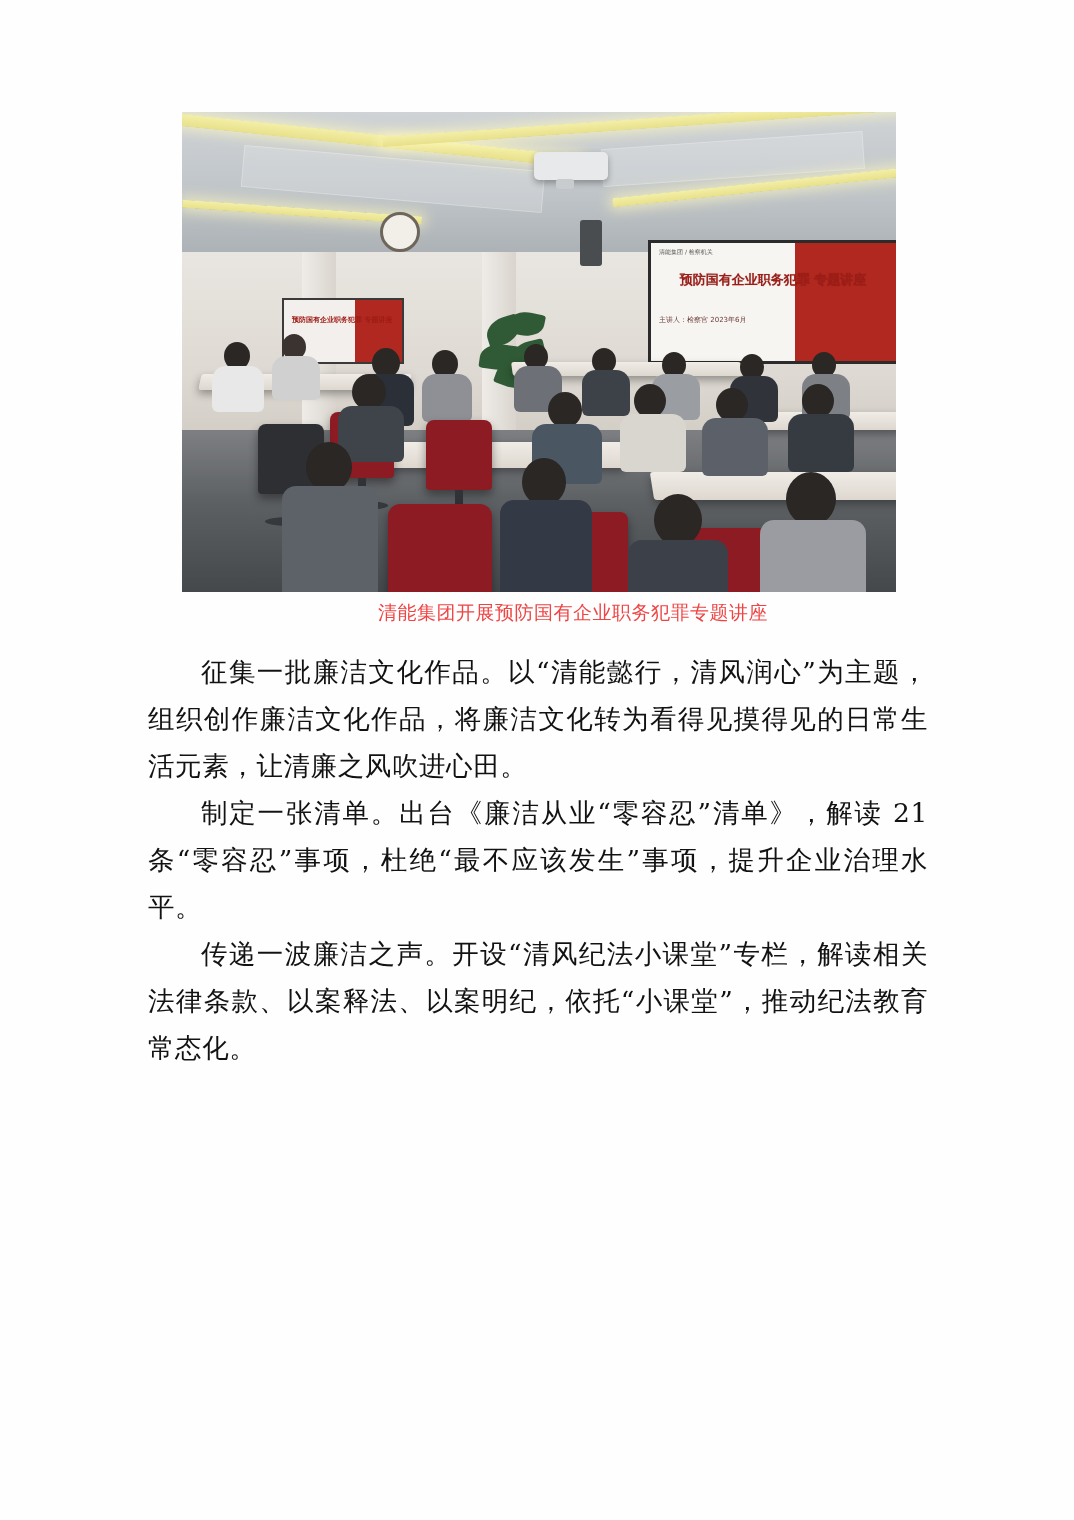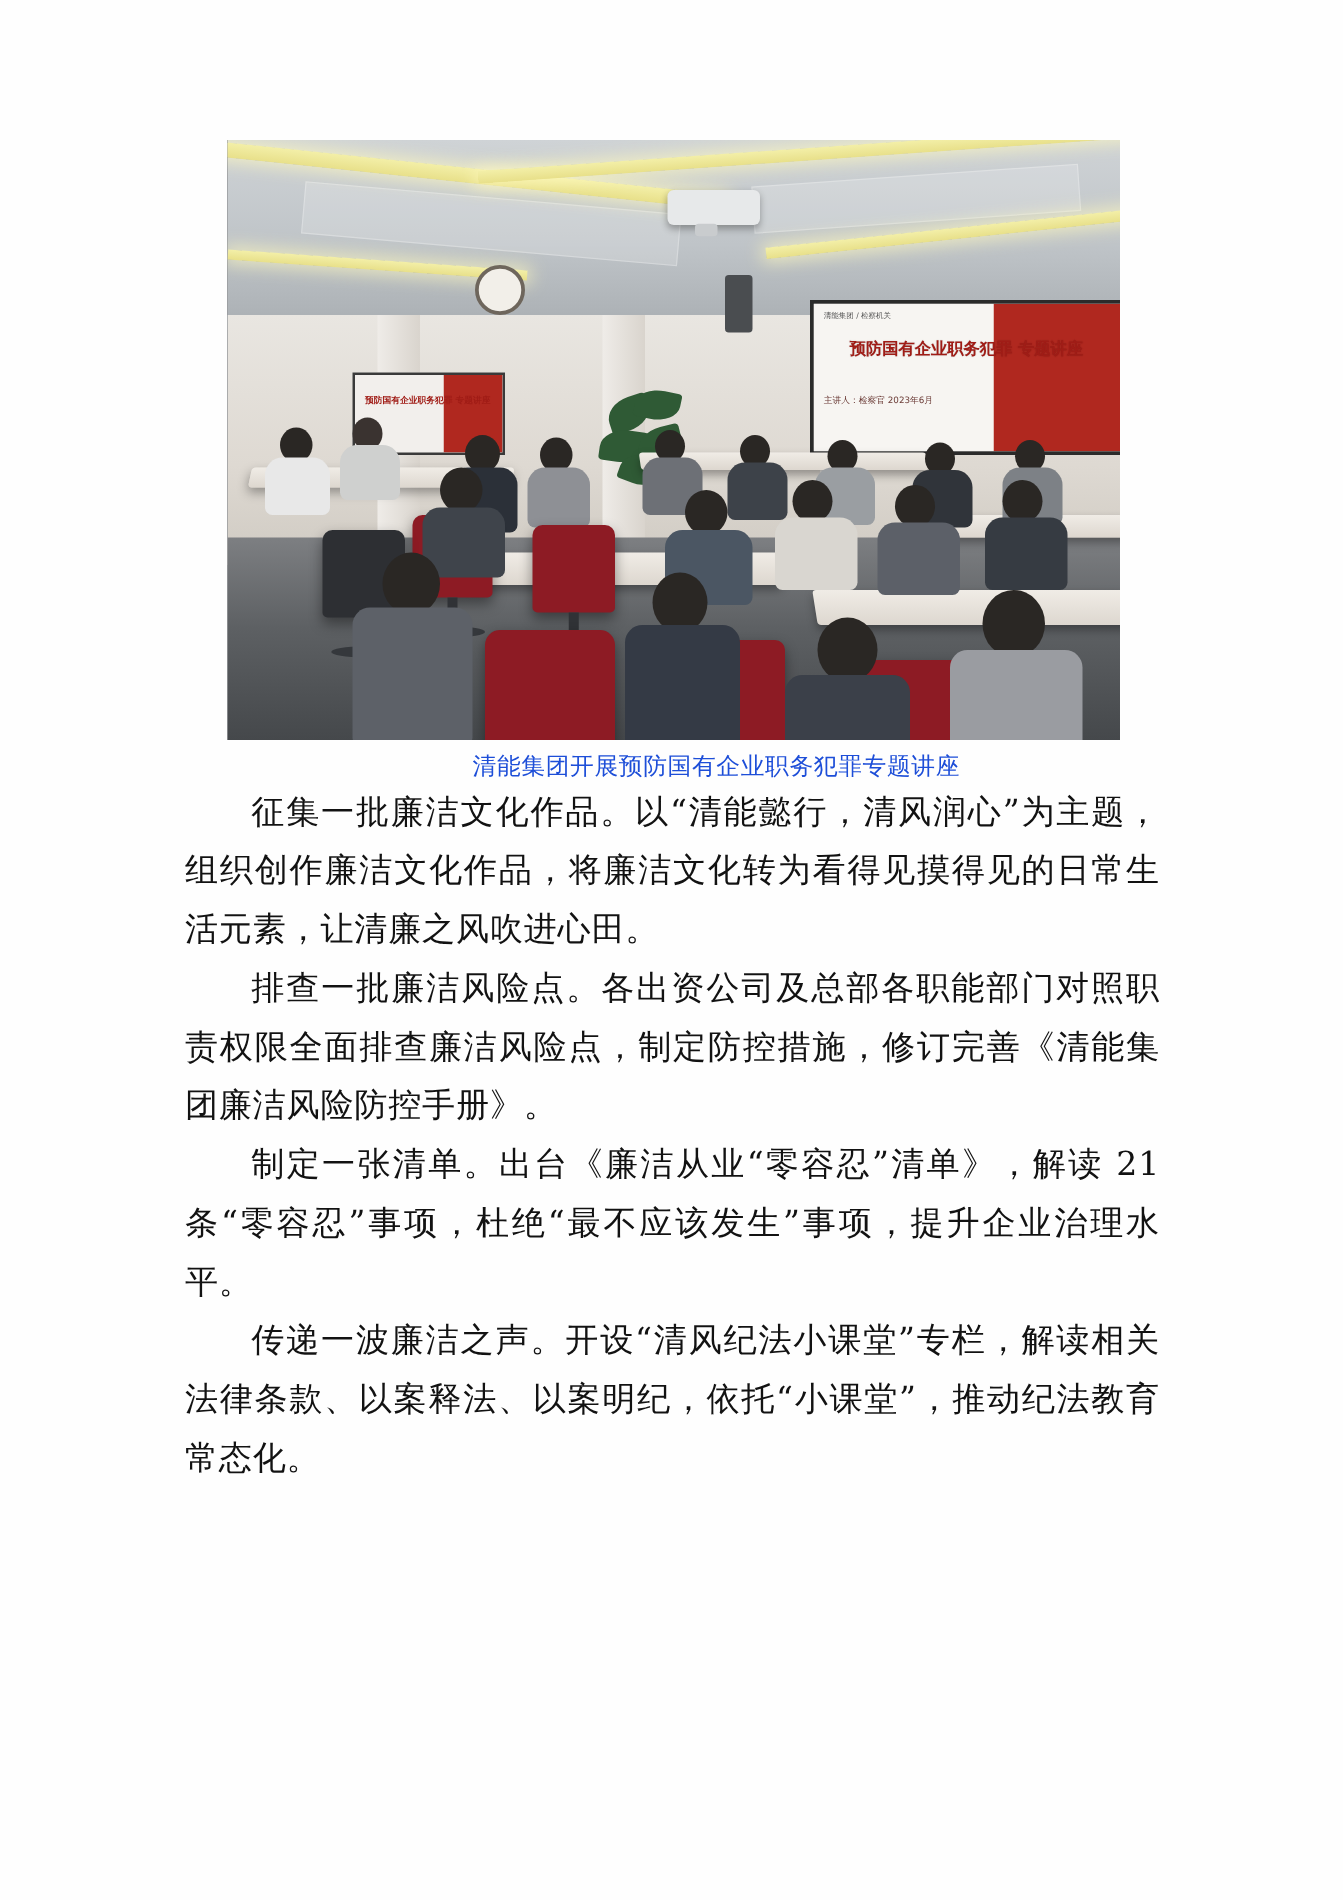--- a/index.html
+++ b/index.html
@@ -167,36 +167,36 @@
   .head { position:absolute; border-radius:50%; background:#2a2724; }
   .body { position:absolute; border-radius:14px 14px 6px 6px; }
 
   .caption {
     width: 714px;
     margin: 8px 0 0 34px;
     text-align: center;
     font-size: 19px;
     letter-spacing: .5px;
     font-family: Liberation Serif, serif;
-    color: #1d4ed8;
+    color: #ef4444;
   }
 
   
   .para {
     font-size: 26.5px;
     line-height: 47px;
     letter-spacing: .6px;
     text-align: justify;
     text-justify: inter-ideograph;
     text-indent: 2em;
     margin: 0;
     color: #121212;
   }
   .para + .para { margin-top: 0; }
-  .body-text { }
+  .body-text { margin-top: 22px; }
 
   .pagenum {
     position: absolute;
     left: 0; right: 0;
     bottom: 58px;
     text-align: center;
     font-size: 24px;
     letter-spacing: 3px;
     color: #141414;
   }
@@ -357,20 +357,19 @@
           <div class="head" style="left:26px; top:0; width:50px; height:54px;"></div>
           <div class="body" style="left:0; top:48px; width:106px; height:120px; background:#9a9ca1;"></div>
         </div>
 
       </div>
       <div class="caption">清能集团开展预防国有企业职务犯罪专题讲座</div>
     </div>
 
     <div class="body-text">
       <p class="para">征集一批廉洁文化作品。以“清能懿行，清风润心”为主题，组织创作廉洁文化作品，将廉洁文化转为看得见摸得见的日常生活元素，让清廉之风吹进心田。</p>
-      <p class="para">排查一批廉洁风险点。各出资公司及总部各职能部门对照职责权限全面排查廉洁风险点，制定防控措施，修订完善《清能集团廉洁风险防控手册》。</p>
       <p class="para">制定一张清单。出台《廉洁从业“零容忍”清单》，解读 21 条“零容忍”事项，杜绝“最不应该发生”事项，提升企业治理水平。</p>
       <p class="para">传递一波廉洁之声。开设“清风纪法小课堂”专栏，解读相关法律条款、以案释法、以案明纪，依托“小课堂”，推动纪法教育常态化。</p>
     </div>
 
   </div>
 
 </div>
 
 </body></html>

